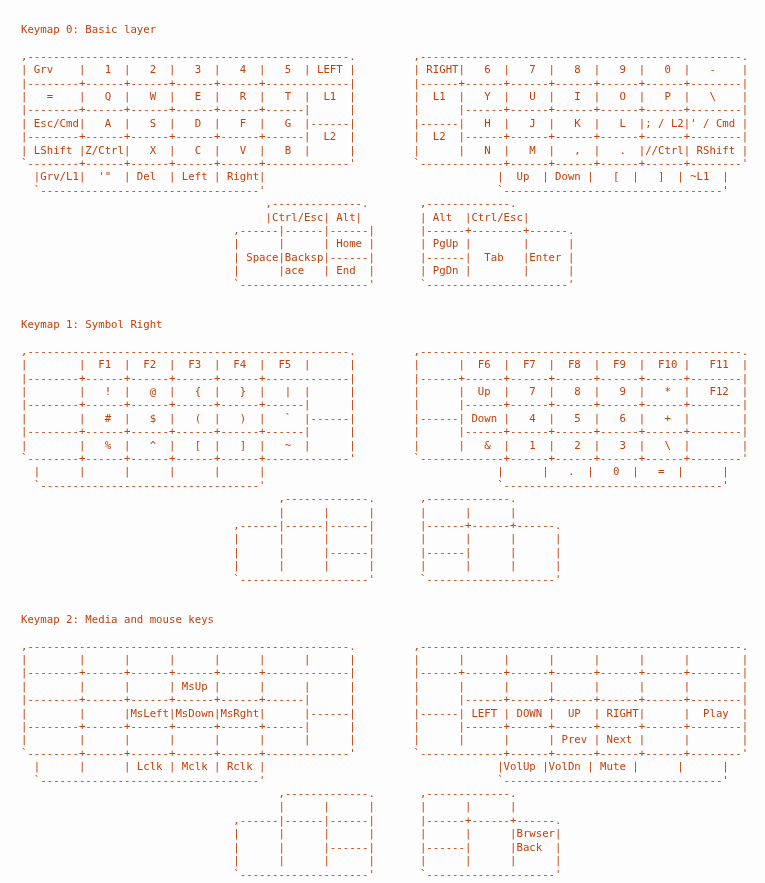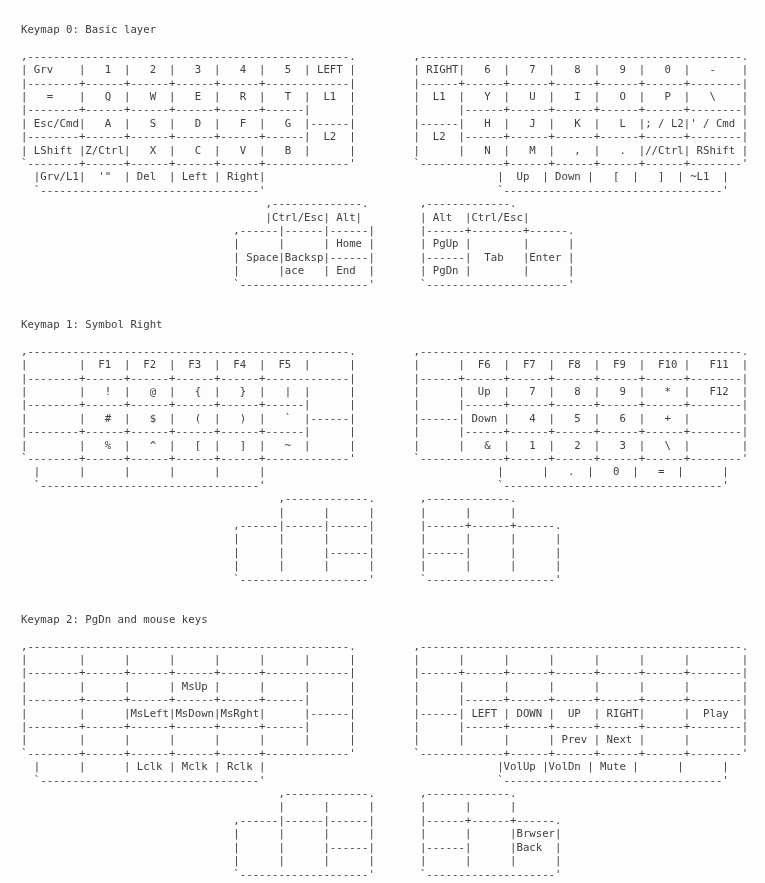--- a/index.html
+++ b/index.html
@@ -8,21 +8,21 @@
     background: #fdfdfd;
     width: 765px;
     height: 883px;
     overflow: hidden;
   }
   .page {
     box-sizing: border-box;
     width: 759px;
     height: 883px;
     padding: 23px 0 0 21px;
-    color: #404040;
+    color: #c2410c;
   }
   pre {
     margin: 0;
     font-family: "DejaVu Sans Mono", "Liberation Mono", monospace;
     font-size: 10.7px;
     line-height: 13.4px;
     white-space: pre;
   }
   .km-title {
     margin-bottom: 13.4px;
@@ -77,21 +77,21 @@
                                         ,-------------.       ,-------------.
                                         |      |      |       |      |      |
                                  ,------|------|------|       |------+------+------.
                                  |      |      |      |       |      |      |      |
                                  |      |      |------|       |------|      |      |
                                  |      |      |      |       |      |      |      |
                                  `--------------------'       `--------------------'</pre>
   </div>
 
   <div class="keymap-section">
-    <pre class="km-title">Keymap 2: PgDn and mouse keys</pre>
+    <pre class="km-title">Keymap 2: Media and mouse keys</pre>
     <pre class="km-art">,--------------------------------------------------.         ,--------------------------------------------------.
 |        |      |      |      |      |      |      |         |      |      |      |      |      |      |        |
 |--------+------+------+------+------+-------------|         |------+------+------+------+------+------+--------|
 |        |      |      | MsUp |      |      |      |         |      |      |      |      |      |      |        |
 |--------+------+------+------+------+------|      |         |      |------+------+------+------+------+--------|
 |        |      |MsLeft|MsDown|MsRght|      |------|         |------| LEFT | DOWN |  UP  | RIGHT|      |  Play  |
 |--------+------+------+------+------+------|      |         |      |------+------+------+------+------+--------|
 |        |      |      |      |      |      |      |         |      |      |      | Prev | Next |      |        |
 `--------+------+------+------+------+-------------'         `-------------+------+------+------+------+--------'
   |      |      | Lclk | Mclk | Rclk |                                    |VolUp |VolDn | Mute |      |      |

